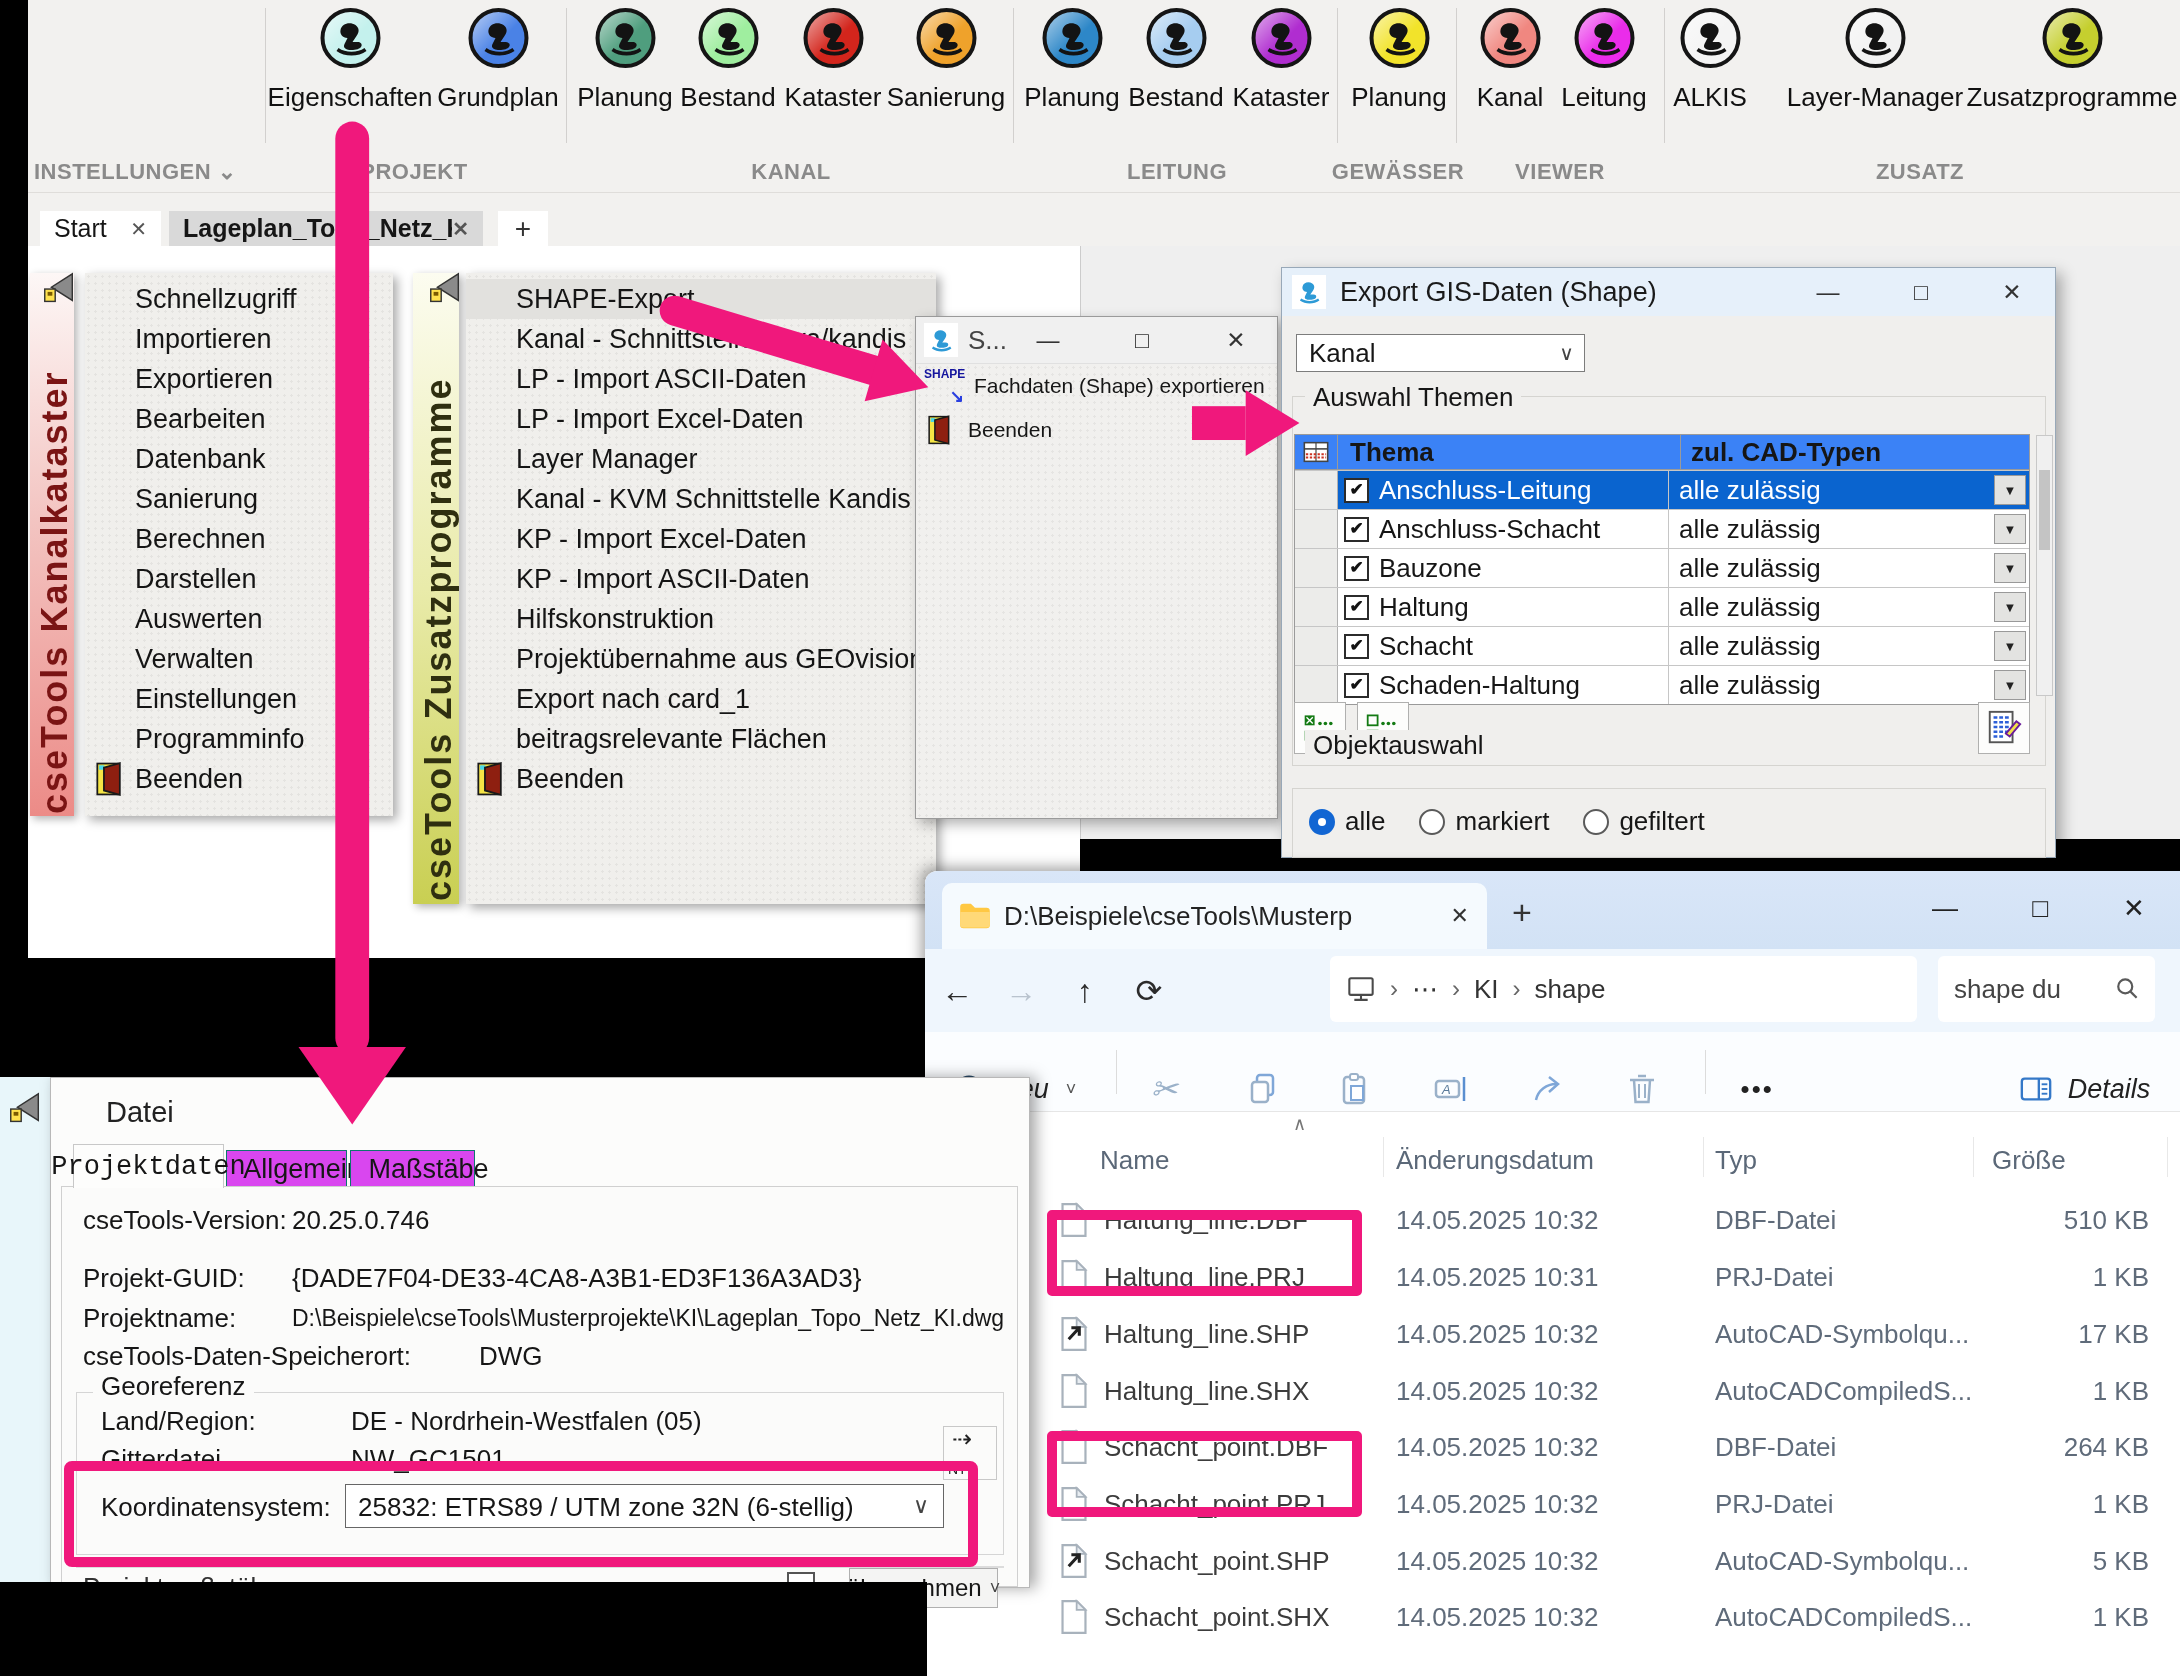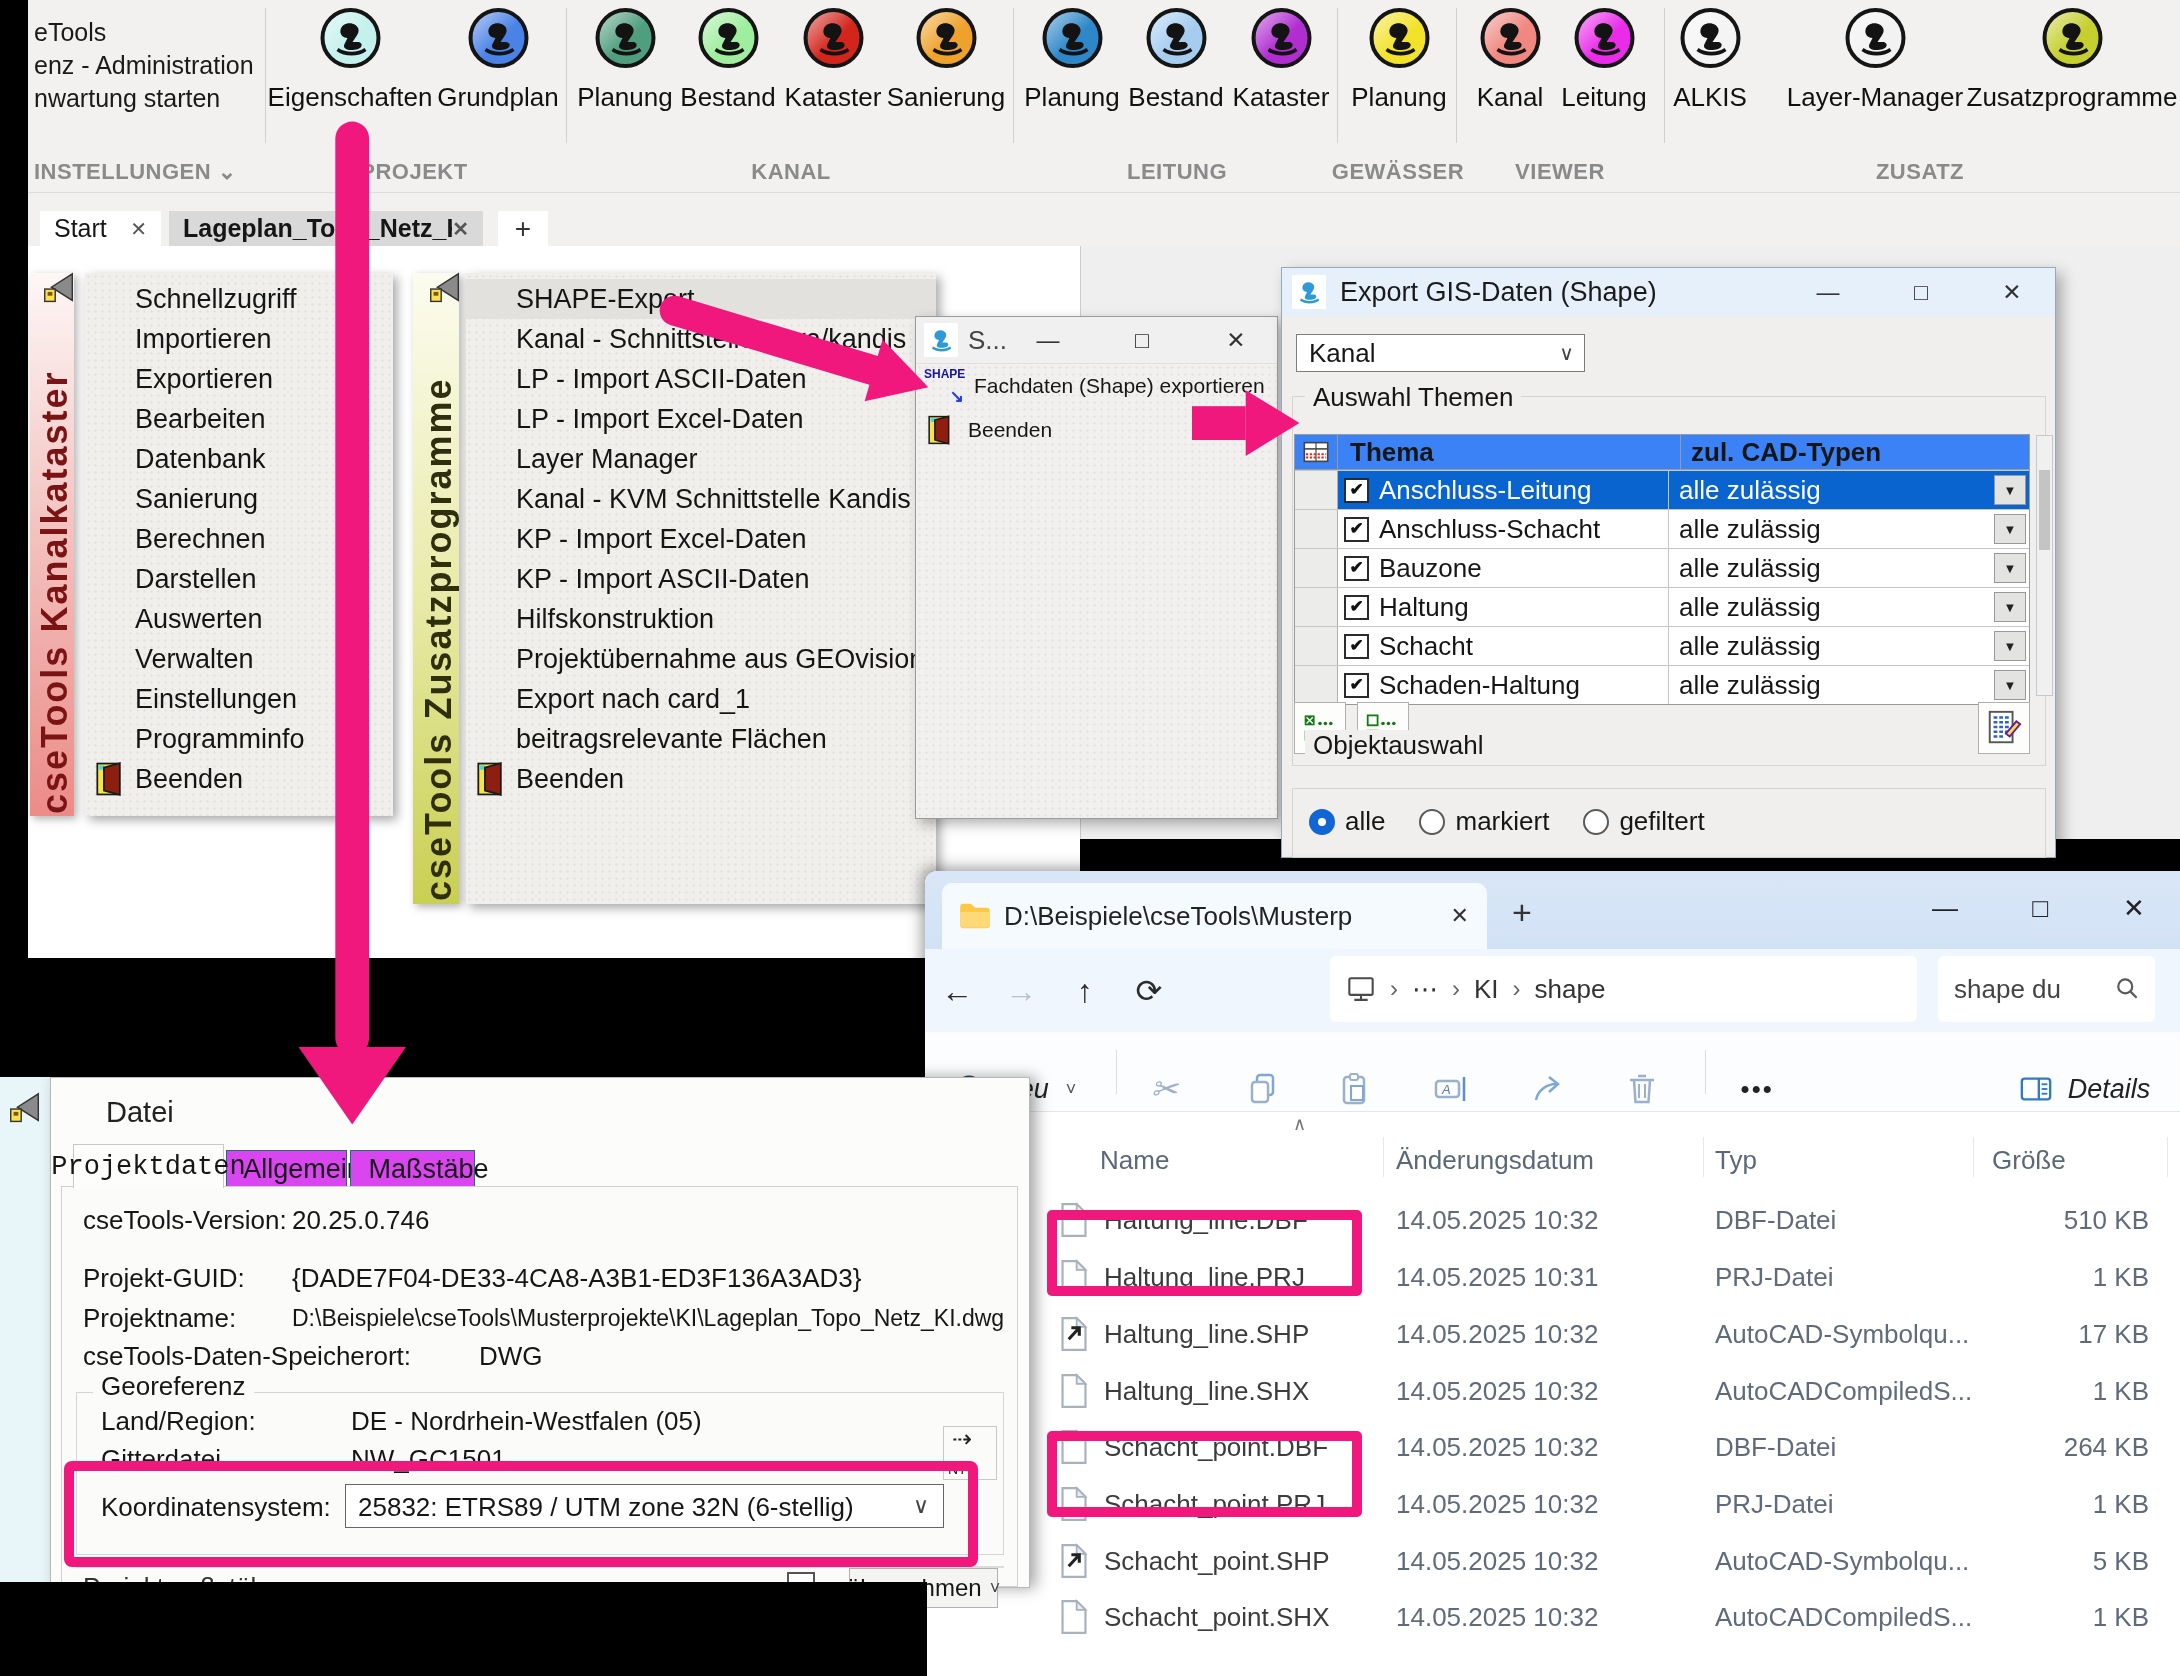--- a/index.html
+++ b/index.html
@@ -271,25 +271,20 @@
     <symbol id="ic-viewicons" viewBox="0 0 32 32">
       <rect x="7" y="6" width="18" height="20" fill="none" stroke="#555" stroke-width="2.5"></rect>
     </symbol>
     <symbol id="shparrow" viewBox="0 0 34 40">
       <path d="M11 26 L23 13 M23 22 V13 H14" fill="none" stroke="#222" stroke-width="3.5"></path>
     </symbol>
   </defs>
 </svg>
 
 <div class="abs ribbon dots">
-  <div class="abs partial-menu">
-    <div class="nw">eTools</div>
-    <div class="nw">enz - Administration</div>
-    <div class="nw">nwartung starten</div>
-  </div>
 
   <div class="vsep" style="left:265px"></div>
   <div class="vsep" style="left:566px"></div>
   <div class="vsep" style="left:1013px"></div>
   <div class="vsep" style="left:1337px"></div>
   <div class="vsep" style="left:1456px"></div>
   <div class="vsep" style="left:1664px"></div>
 
   <div class="ritem" style="left:350px">
     <span class="ricon" style="background-color: rgb(196, 241, 237);">

